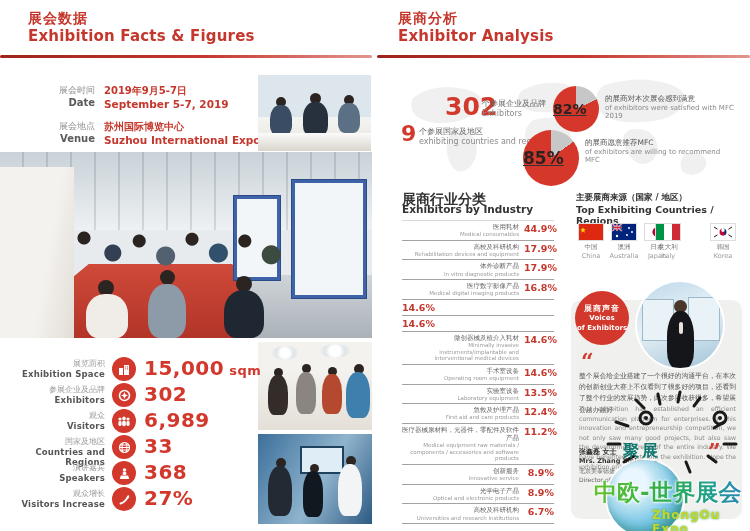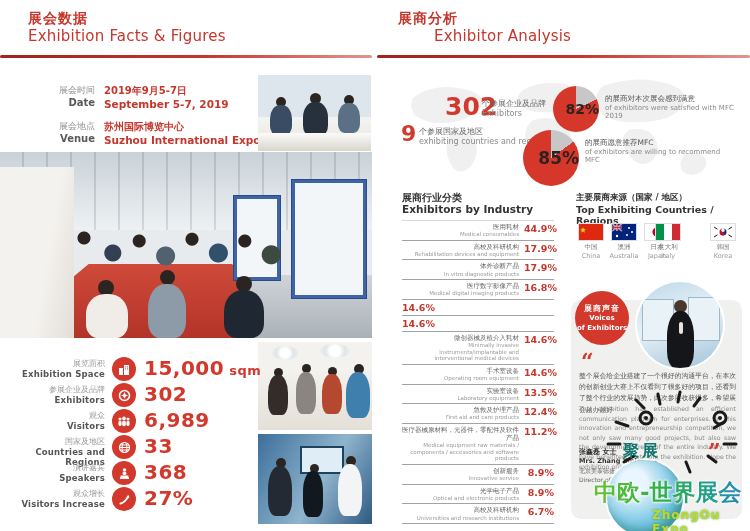--- a/index.html
+++ b/index.html
@@ -2,21 +2,21 @@
 <html><head>
 <meta charset="utf-8">
 <style>
   * { margin:0; padding:0; box-sizing:border-box; }
   html,body { background:#ffffff; }
   body { font-family:"DejaVu Sans","Liberation Sans",sans-serif; width:750px; height:531px; position:relative; overflow:hidden; color:#333; }
   .abs { position:absolute; }
 
   
   .page-title-cn { font-size:14px; font-weight:bold; color:#c5372c; letter-spacing:1px; }
-  .page-title-en { font-size:15px; font-weight:normal; color:#c5372c; letter-spacing:.2px; }
+  .page-title-en { font-size:15px; font-weight:bold; color:#c5372c; letter-spacing:.2px; }
   .red-rule { height:3px; background:linear-gradient(to right,#9e241c,#c5372c 55%,#e2968e); border-radius:2px; }
 
   
   .info-label-cn { font-size:9px; color:#8f8f8f; text-align:right; }
   .info-label-en { font-size:10px; font-weight:bold; color:#5a5a5a; text-align:right; }
   .info-value-cn { font-size:10px; font-weight:bold; color:#c5372c; }
   .info-value-en { font-size:10.5px; font-weight:bold; color:#c5372c; }
 
   
   .stat-row { position:absolute; left:0; width:372px; height:25px; }
@@ -42,28 +42,28 @@
   .ph-booth-blue { position:absolute; background:#f3f6f9; border:3px solid #3f63a8; box-shadow:0 0 0 1px #2c4a86; }
   .ph-crowd { position:absolute; }
   .ph-light { position:absolute; border-radius:50%; background:radial-gradient(circle,#fff 30%,#dfe5e8 60%,rgba(223,229,232,0)); }
   .person-blob { position:absolute; border-radius:45% 45% 30% 30%; }
   .head { position:absolute; border-radius:50%; background:#2c2421; }
 
   
   .big-num { font-weight:bold; color:#d2382c; }
   .hl-label-cn { font-size:8px; color:#666; }
   .hl-label-en { font-size:8px; color:#8a8a8a; }
-  .pie { position:absolute; border-radius:50%; display:flex; align-items:center; justify-content:flex-end; }
+  .pie { position:absolute; border-radius:50%; display:flex; align-items:center; justify-content:flex-start;text-decoration:underline; }
   .pie-text { font-weight:bold; color:#2c2320; }
   .pie-desc-cn { font-size:7.5px; color:#555; }
   .pie-desc-en { font-size:7px; color:#8a8a8a; }
   .worldmap { position:absolute; opacity:.55; }
 
   
-  .ind-title-cn { font-size:10px; font-weight:bold; color:#333; }
+  .ind-title-cn { font-size:14px; font-weight:bold; color:#333; }
   .ind-title-en { font-size:10.5px; font-weight:bold; color:#333; }
   .ind-table { position:absolute; left:402px; top:220px; width:152px; border-top:1px solid #d8d8d8; }
   .ind-row { display:flex; align-items:flex-start; border-bottom:1px solid #a3a3a3; padding:2px 0; min-height:14px; }
   .ind-labels { flex:1; text-align:right; padding-right:5px; }
   .ind-cn { font-size:6.5px; color:#666; line-height:1.25; }
   .ind-en { font-size:5.5px; color:#9a9a9a; line-height:1.2; }
   .ind-pct { width:30px; text-align:right; font-size:9.5px; font-weight:bold; color:#c5372c; }
 
   
   .org-title-cn { font-size:8.5px; font-weight:bold; color:#333; }
@@ -278,21 +278,21 @@
             <path d="M10.8 2.4 l0.4 3 -2.6 -1.4 Z" fill="#fff"></path>
           </svg>
         </div>
       <div class="stat-value"><span>27%</span><span class="stat-suffix"></span></div>
     </div>
   </div>
 </div>
 
 <div class="abs" style="left:375px;top:0;width:375px;height:531px;">
   <div class="abs page-title-cn" style="left:23px;top:10px;">展商分析</div>
-  <div class="abs page-title-en" style="left:23px;top:27px;margin-left:36px;">Exhibitor Analysis</div>
+  <div class="abs page-title-en" style="left:23px;top:27px;">Exhibitor Analysis</div>
   <div class="abs red-rule" style="left:2px;top:55px;width:373px;"></div>
 
   <svg class="worldmap" style="left:18px;top:68px;" width="345" height="130" viewBox="0 0 345 130">
     <g fill="#e4e4e4">
       <path d="M20 30 q18-14 45-10 q20 2 26 14 q-8 16 -30 20 q-24 4 -38-6 q-8-9 -3-18z"></path>
       <path d="M60 62 q16-2 22 10 q5 14 -4 26 q-10 10 -18 2 q-8-12 -6-26 q2-8 6-12z"></path>
       <path d="M130 22 q20-10 42-6 q14 4 10 16 q-8 12 -26 12 q-22 2 -30-8 q-4-8 4-14z"></path>
       <path d="M140 52 q22-6 34 6 q8 12 0 24 q-12 12 -28 6 q-14-8 -14-20 q0-10 8-16z"></path>
       <path d="M210 18 q34-12 66-2 q22 8 14 22 q-12 16 -44 16 q-32 2 -42-14 q-4-14 6-22z"></path>
       <path d="M236 62 q18-4 26 8 q6 12 -2 22 q-10 8 -20 0 q-10-12 -10-20 q0-6 6-10z"></path>

